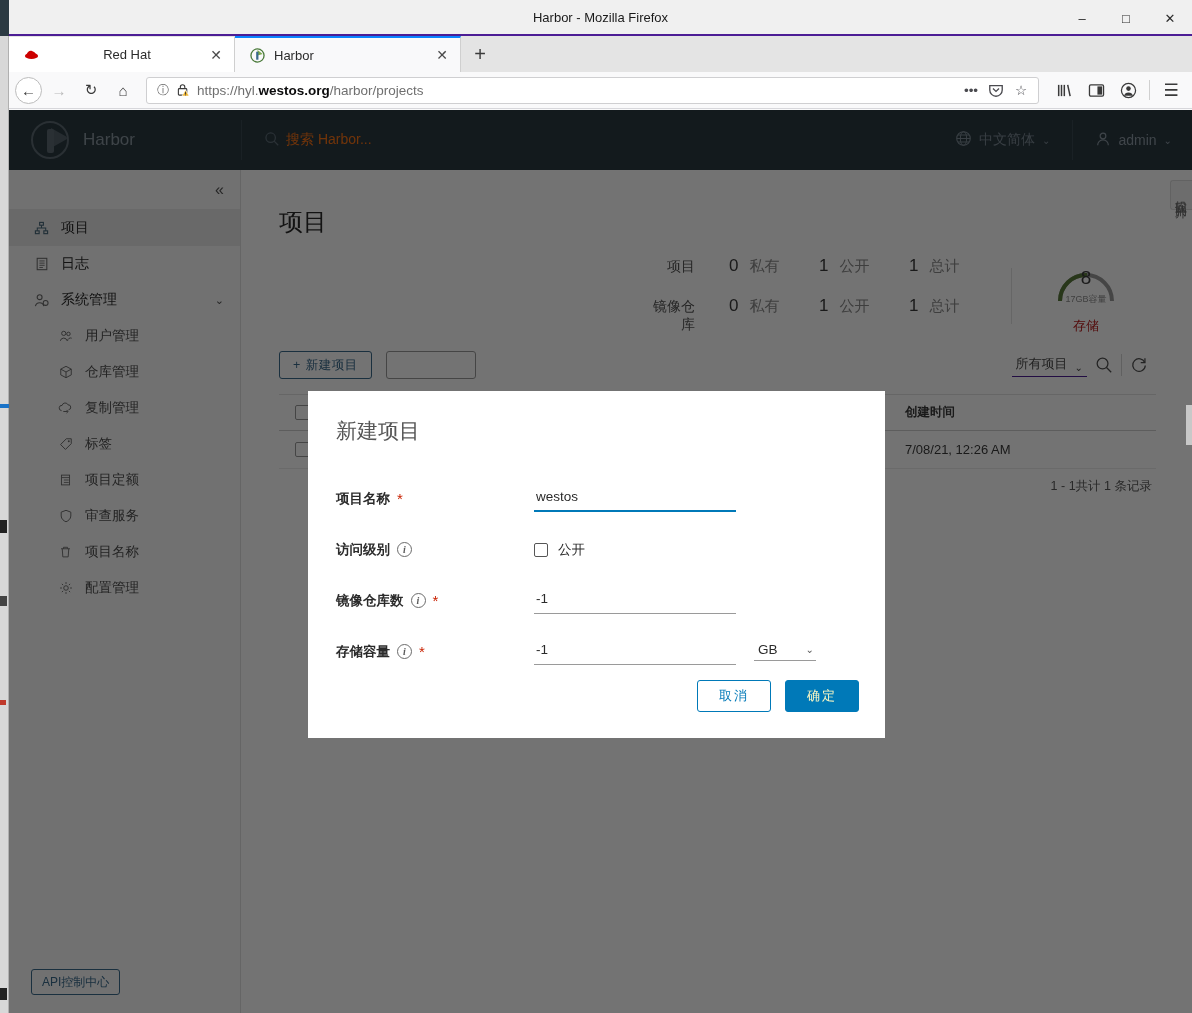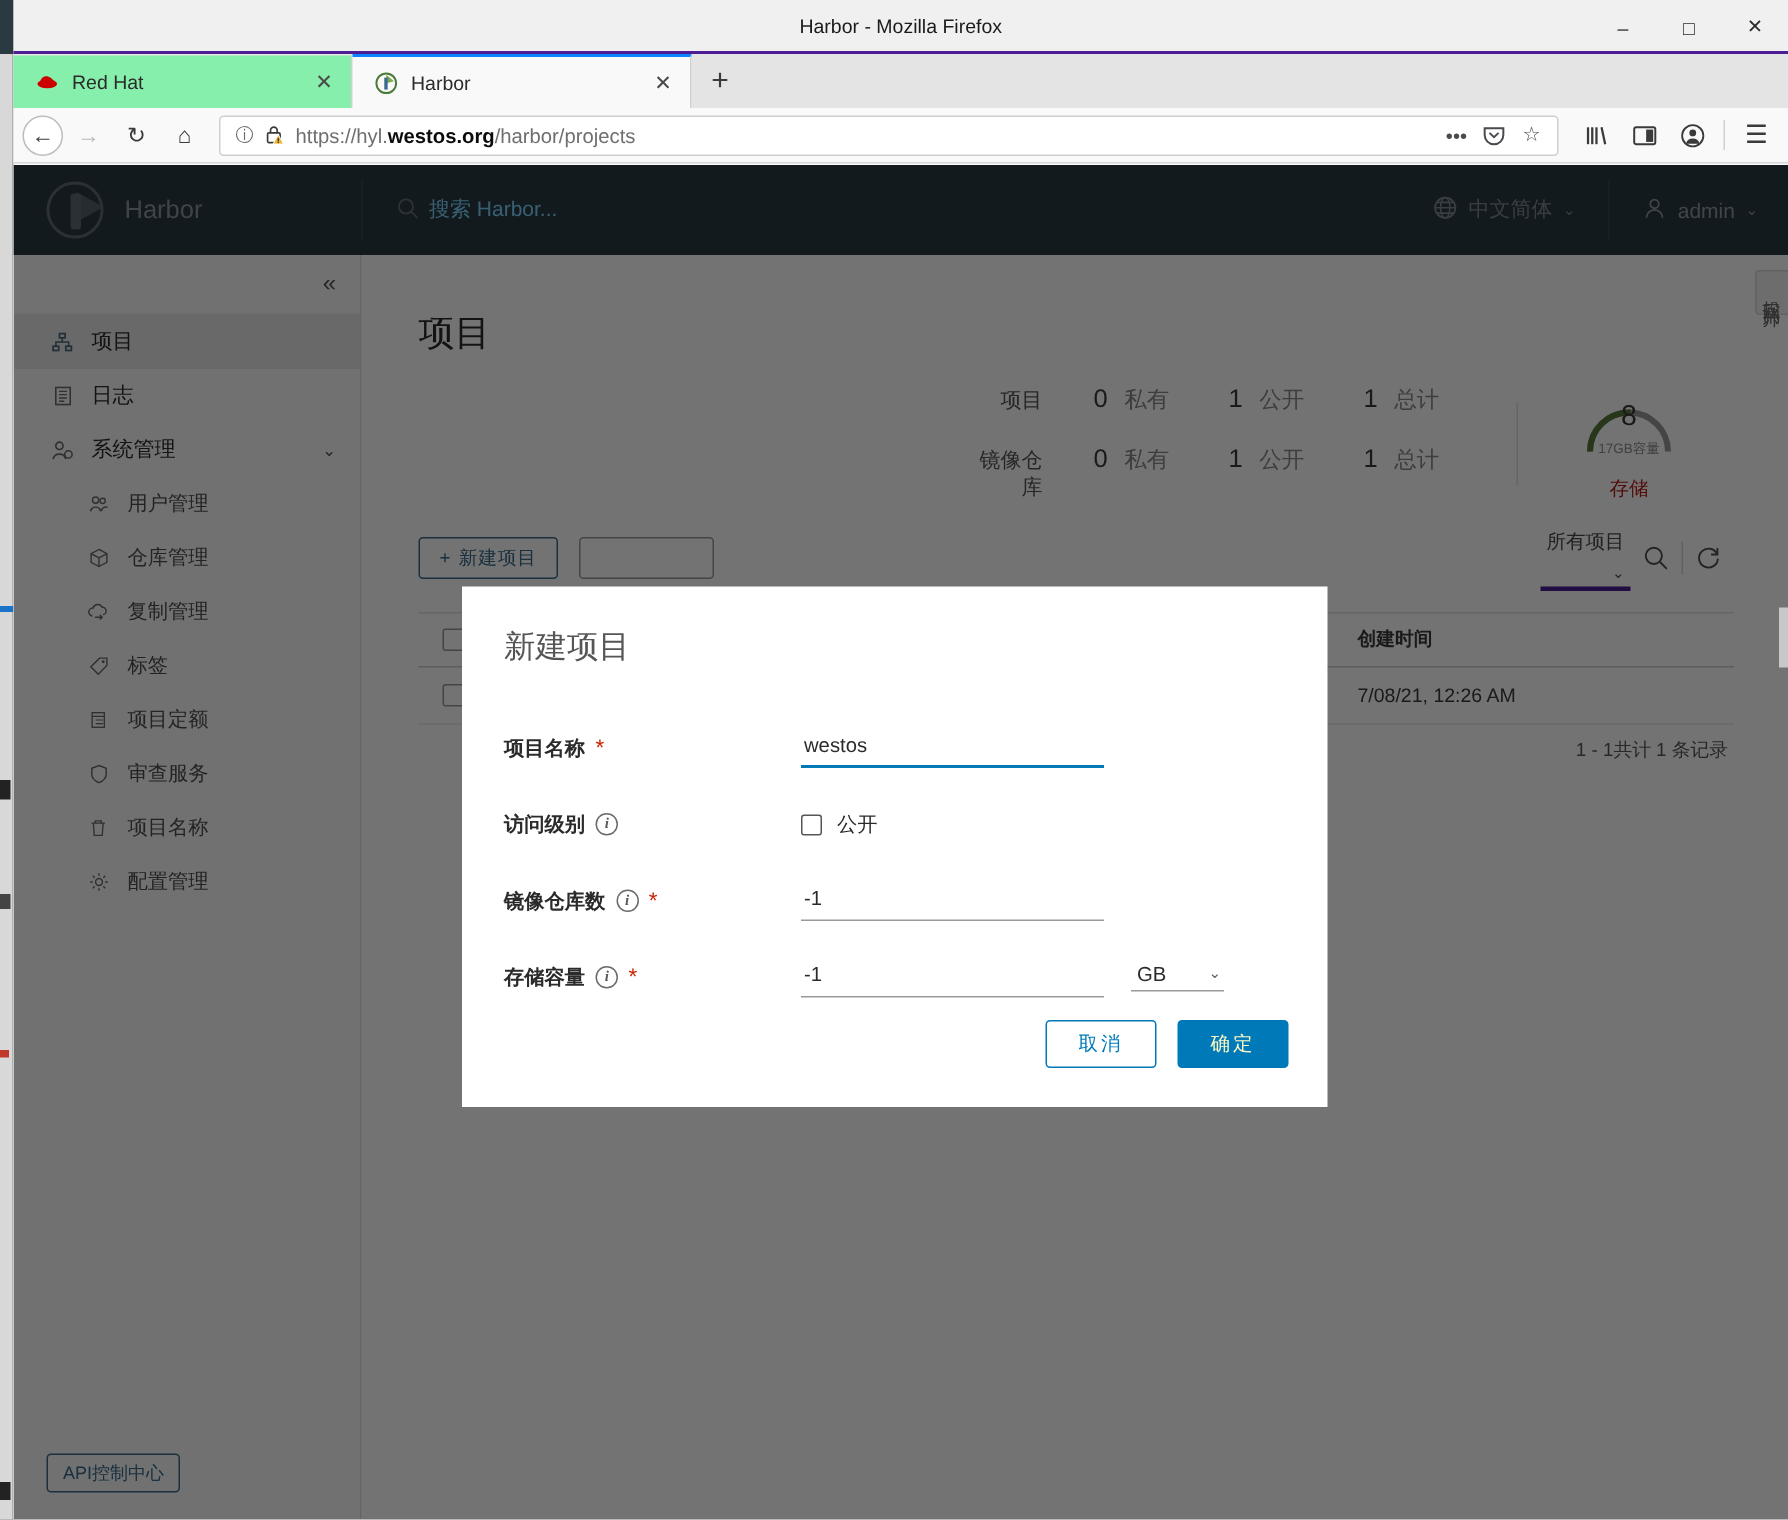--- a/index.html
+++ b/index.html
@@ -58,21 +58,21 @@
     display: flex; align-items: flex-end;
   }
   .tab {
     position: relative;
     width: 226px; height: 35px;
     display: flex; align-items: center;
     padding: 0 8px 0 14px;
     font-size: 13px; color: #2b2b2b;
     border-right: 1px solid #cfcfcf;
   }
-  .tab.inactive { background: #86efac; }
+  .tab.inactive { background: #ffffff; text-align: center; }
   .tab.active {
     background: #f9f9fa;
     border-top: 2px solid #0a84ff;
     height: 36px;
   }
   .tab .fav {
     width: 16px; height: 16px; margin-right: 9px; flex: 0 0 16px;
     display: flex; align-items: center; justify-content: center;
   }
   .tab .tab-label { flex: 1; white-space: nowrap; overflow: hidden; text-overflow: ellipsis; }
@@ -140,21 +140,21 @@
   }
   .hh-logo::after {
     content:''; position:absolute; left: 18px; top: 5px;
     border-left: 18px solid #5d6b73; border-top: 10px solid transparent; border-bottom: 10px solid transparent;
     opacity: .85;
   }
   .hh-title { color: #8a97a0; font-size: 17px; margin-left: 14px; }
   .hh-divider { width: 1px; height: 40px; background: #3b4a53; }
   .hh-search {
     flex: 1; display: flex; align-items: center; padding-left: 22px; gap: 6px;
-    color: #7dd3fc; font-size: 14px;
+    color: #f97316; font-size: 14px;
   }
   .hh-right { display: flex; align-items: center; padding-right: 20px; }
   .hh-lang { display:flex; align-items:center; gap:7px; color:#7c8a94; font-size:14px; padding-right: 22px;}
   .hh-user { display:flex; align-items:center; gap:7px; color:#8d9aa4; font-size:14px; padding-left: 22px;}
   .caret { font-size: 10px; }
 
   
   #harbor-sidebar {
     position: absolute; left: 0; top: 60px; width: 232px; height: 843px;
     background: #fafafa;
@@ -215,21 +215,21 @@
     height: 28px; padding: 0 13px; border: 1px solid #3a6a8c; border-radius: 3px;
     display: flex; align-items: center; gap: 5px;
     font-size: 12.5px; color: #3a6a8c; background: transparent;
     letter-spacing: .5px;
   }
   .btn-outline.plain { border-color: #9a9a9a; color: #5a5a5a; margin-left: 14px; }
   .toolbar-right { margin-left: auto; display: flex; align-items: center; gap: 0; }
   .filter-select {
     display: flex; align-items: flex-end; gap: 7px;
     font-size: 13px; color: #4a4a4a;
-    border-bottom: 3px solid #4c1d95; padding: 2px 4px 3px 4px; flex-direction: column;
+    border-bottom: 1px solid #4c1d95; padding: 2px 4px 3px 4px;
   }
   .tb-icon { width: 34px; height: 30px; display:flex; align-items:center; justify-content:center; color:#4f4f4f; }
   .tb-vsep { width:1px; height:22px; background:#d5d5d5; }
 
   .data-table { margin-top: 14px; border-top: 1px solid #e2e2e2; }
   .dt-head {
     display: flex; align-items: center; height: 36px;
     border-bottom: 1px solid #cfcfcf;
     font-size: 12.5px; color: #3b3b3b; font-weight: bold;
   }

